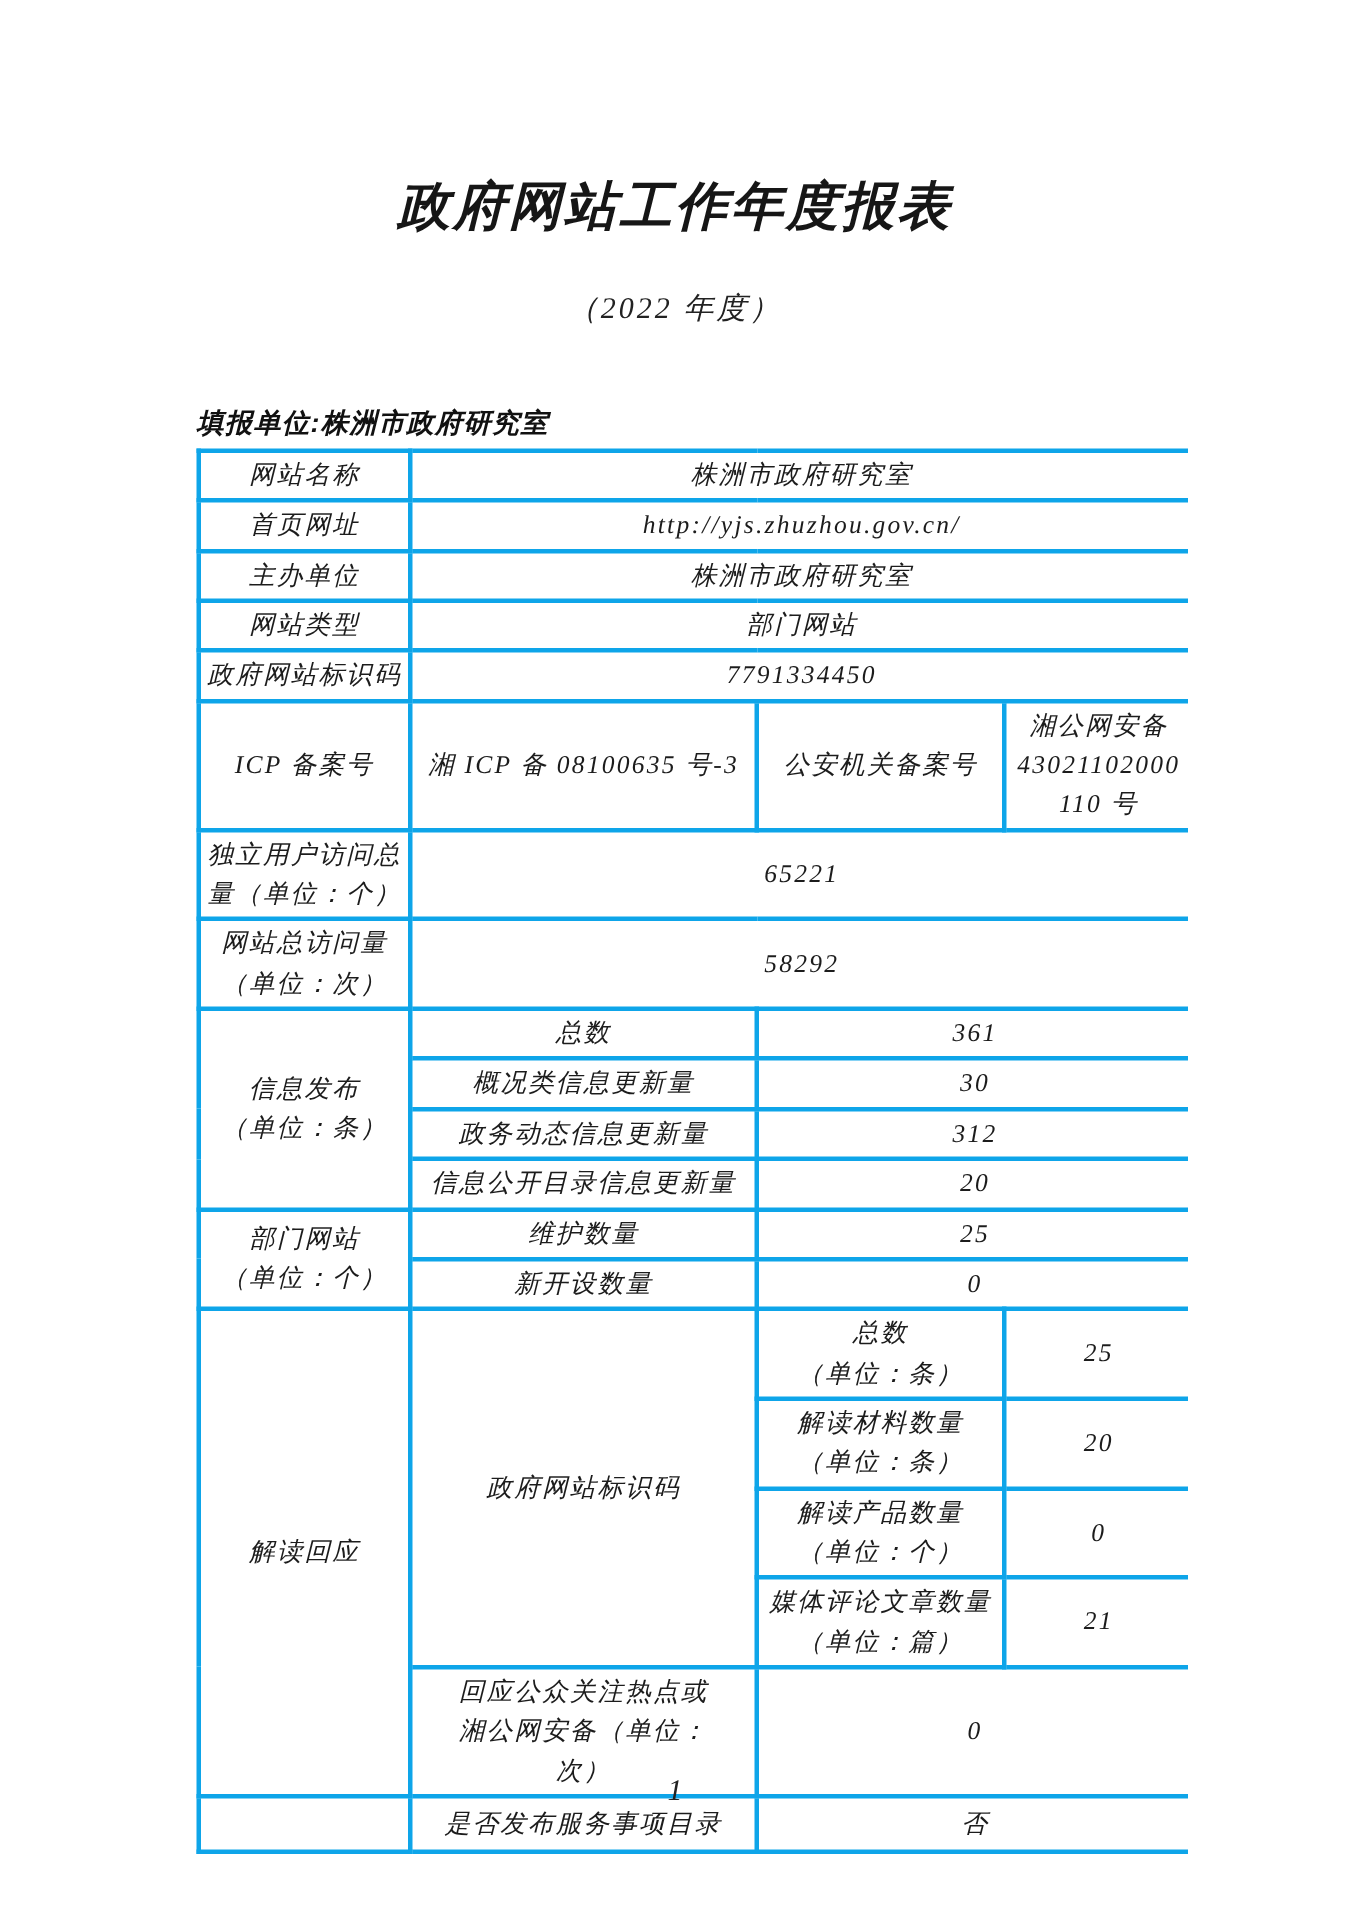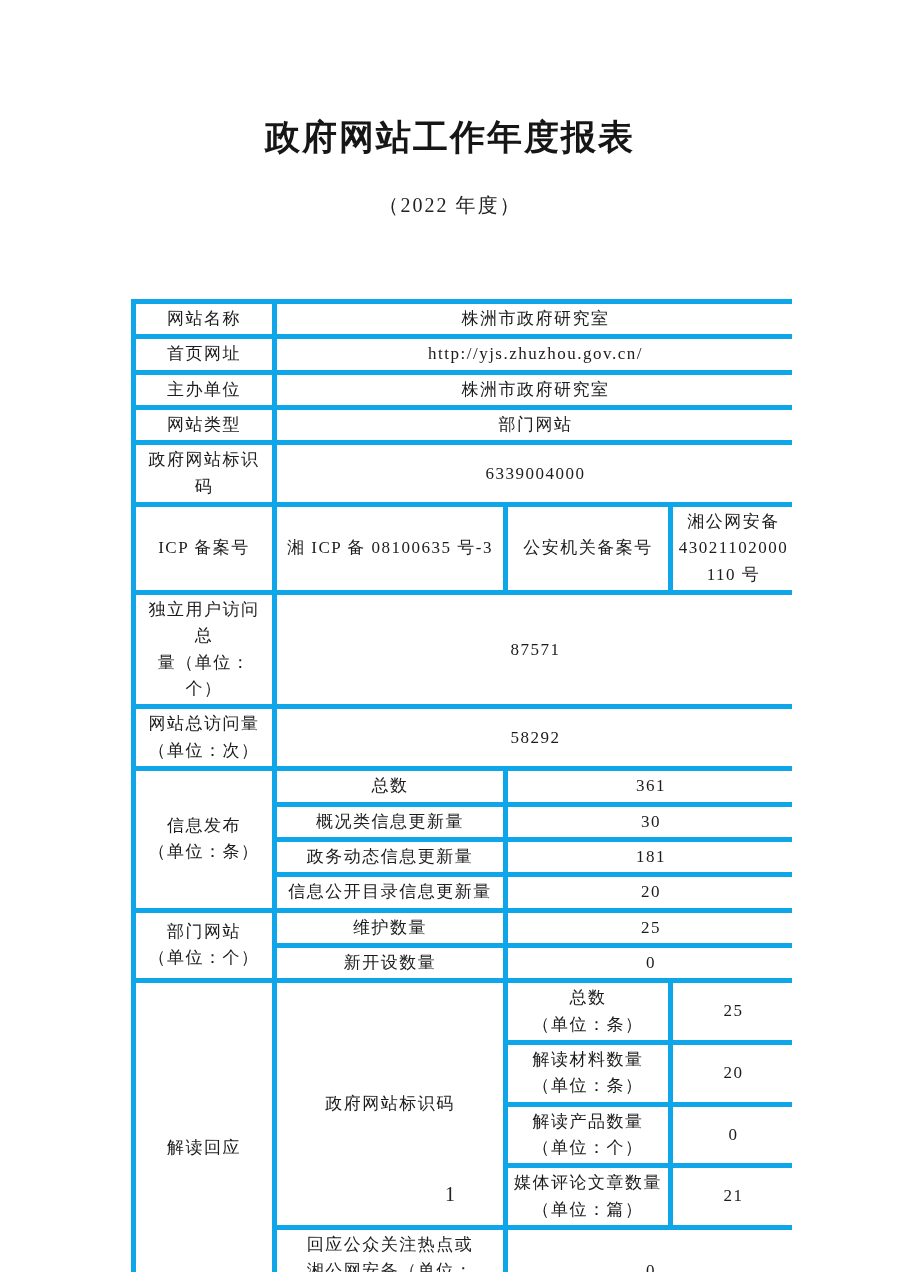--- a/index.html
+++ b/index.html
@@ -3,20 +3,21 @@
 <meta charset="utf-8">
 <style>
   html,body{margin:0;padding:0;background:#fff;}
   .page{
     position:relative;
     width:792px;height:1272px;
     background:#ffffff;
     color:#1c1c1c;
     font-family:"Liberation Serif","DejaVu Serif",serif;
     overflow:hidden;
+    font-style:italic;
   }
   .title{
     position:absolute;top:114px;left:0;width:900px;
     margin:0;
     text-align:center;
     font-family:"Liberation Sans","DejaVu Sans",sans-serif;
     font-size:35px;font-weight:700;
     letter-spacing:2px;
     color:#161616;
   }
@@ -35,21 +36,21 @@
     color:#111;
   }
   table.report{
     position:absolute;top:299px;left:131px;
     width:663px;
     border-collapse:collapse;
     table-layout:fixed;
     border:2px solid #2e2e2e;
   }
   table.report td{
-    border:5px solid #0ea5e9;
+    border:3px solid #0ea5e9;
     text-align:center;
     vertical-align:middle;
     font-size:17px;
     letter-spacing:1.5px;
     line-height:1.55;
     padding:2px 4px;
     color:#1c1c1c;
     overflow:hidden;
   }
   td.num{font-size:18px;letter-spacing:0.5px;}
@@ -72,20 +73,21 @@
     color:#222;
   }
 </style>
 </head>
 <body>
 
 <div class="page">
 
   <h1 class="title">政府网站工作年度报表</h1>
   <div class="subtitle">（2022 年度）</div>
+  <div class="unit-line">填报单位:株洲市政府研究室</div>
 
   <table class="report">
     <colgroup>
         <col class="c1">
         <col class="c2">
         <col class="c3">
         <col class="c4">
       </colgroup>
     <tbody>
       <tr class="h30">
@@ -99,38 +101,38 @@
       <tr class="h30">
         <td>主办单位</td>
         <td colspan="3">株洲市政府研究室</td>
       </tr>
       <tr class="h30">
         <td>网站类型</td>
         <td colspan="3">部门网站</td>
       </tr>
       <tr class="h30">
         <td>政府网站标识码</td>
-        <td colspan="3" class="num">6339004000</td>
+        <td colspan="3" class="num">7791334450</td>
       </tr>
       <tr class="h83">
         <td>ICP 备案号</td>
         <td>湘 ICP 备 08100635 号-3</td>
         <td>公安机关备案号</td>
         <td>
             <div>湘公网安备</div>
             <div>43021102000</div>
             <div>110 号</div>
           </td>
       </tr>
       <tr class="h55">
         <td>
             <div>独立用户访问总</div>
             <div>量（单位：个）</div>
           </td>
-        <td colspan="3" class="num">87571</td>
+        <td colspan="3" class="num">65221</td>
       </tr>
       <tr class="h55">
         <td>
             <div>网站总访问量</div>
             <div>（单位：次）</div>
           </td>
         <td colspan="3" class="num">58292</td>
       </tr>
       <tr class="h31">
         <td rowspan="4">
@@ -139,21 +141,21 @@
           </td>
         <td>总数</td>
         <td colspan="2" class="num">361</td>
       </tr>
       <tr class="h31">
         <td>概况类信息更新量</td>
         <td colspan="2" class="num">30</td>
       </tr>
       <tr class="h31">
         <td>政务动态信息更新量</td>
-        <td colspan="2" class="num">181</td>
+        <td colspan="2" class="num">312</td>
       </tr>
       <tr class="h31">
         <td>信息公开目录信息更新量</td>
         <td colspan="2" class="num">20</td>
       </tr>
       <tr class="h30">
         <td rowspan="2">
             <div>部门网站</div>
             <div>（单位：个）</div>
           </td>

